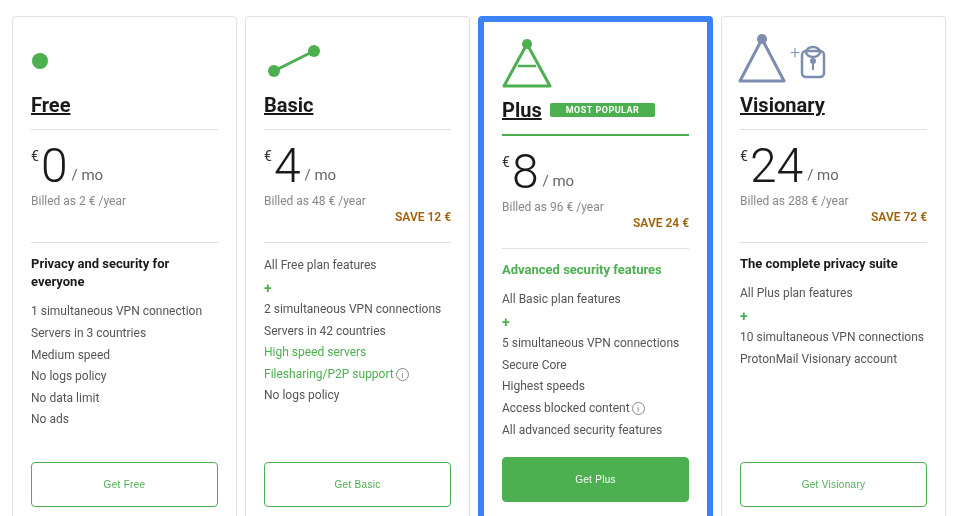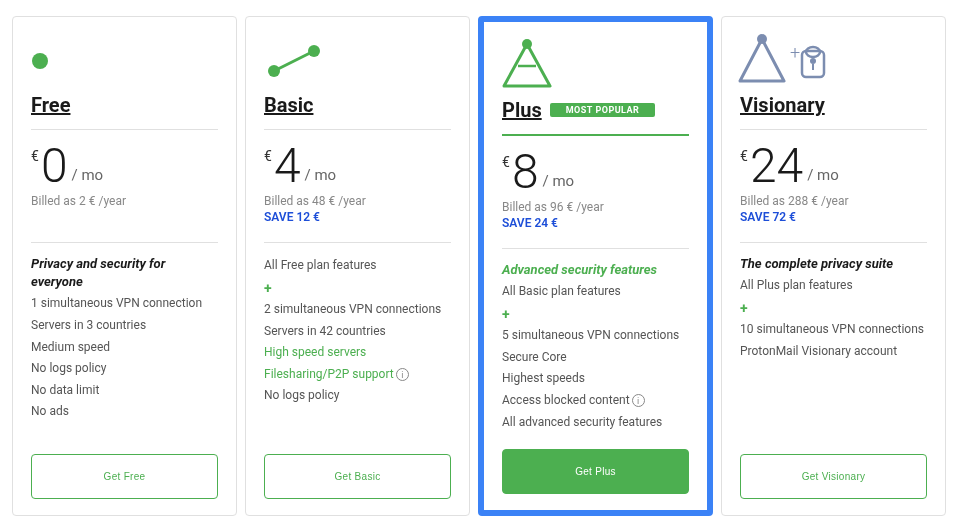--- a/index.html
+++ b/index.html
@@ -93,37 +93,37 @@
       margin-bottom: 6px;
       margin-left: 2px;
     }
     .billed-line {
       font-size: 12px;
       color: #888;
       margin-bottom: 2px;
     }
     .save-line {
       font-size: 12px;
-      color: #1d4ed8;
+      color: #a16207;
       font-weight: 600;
       margin-bottom: 8px;
       min-height: 16px;
+      text-align: right;
     }
     .section-divider {
       border: none;
       border-top: 1px solid #e0e0e0;
       margin: 8px 0 12px;
     }
     .feature-heading {
       font-size: 13px;
       font-weight: 700;
       color: #1a1a1a;
-      margin-bottom: 2px;
+      margin-bottom: 10px;
       line-height: 1.4;
-      font-style: italic;
     }
     .feature-heading.green {
       color: #4caf50;
     }
     .features-list {
       font-size: 12px;
       color: #555;
       flex: 1;
       line-height: 1.8;
     }

